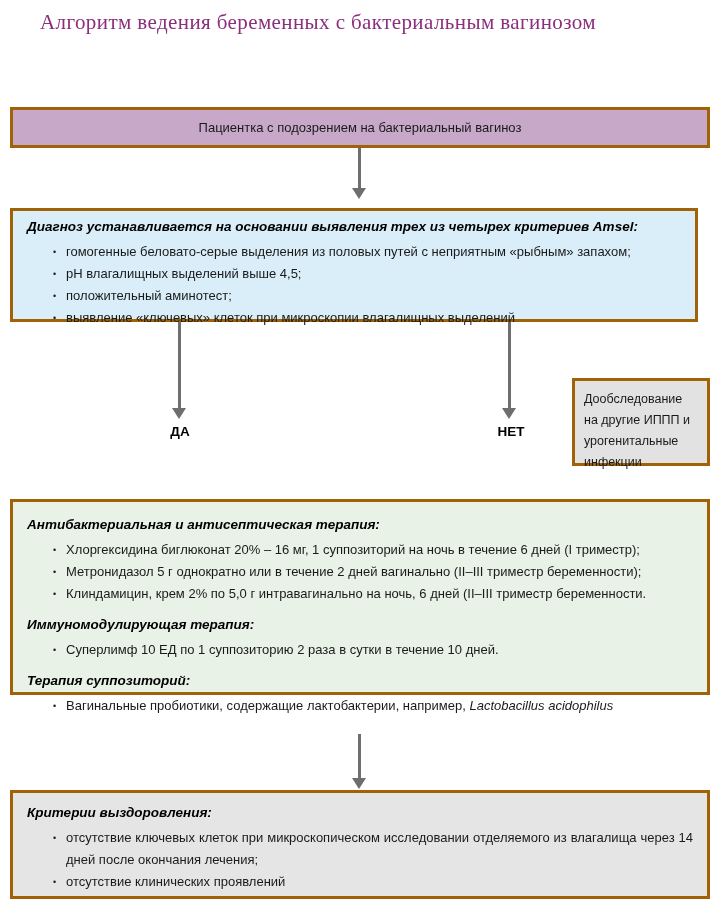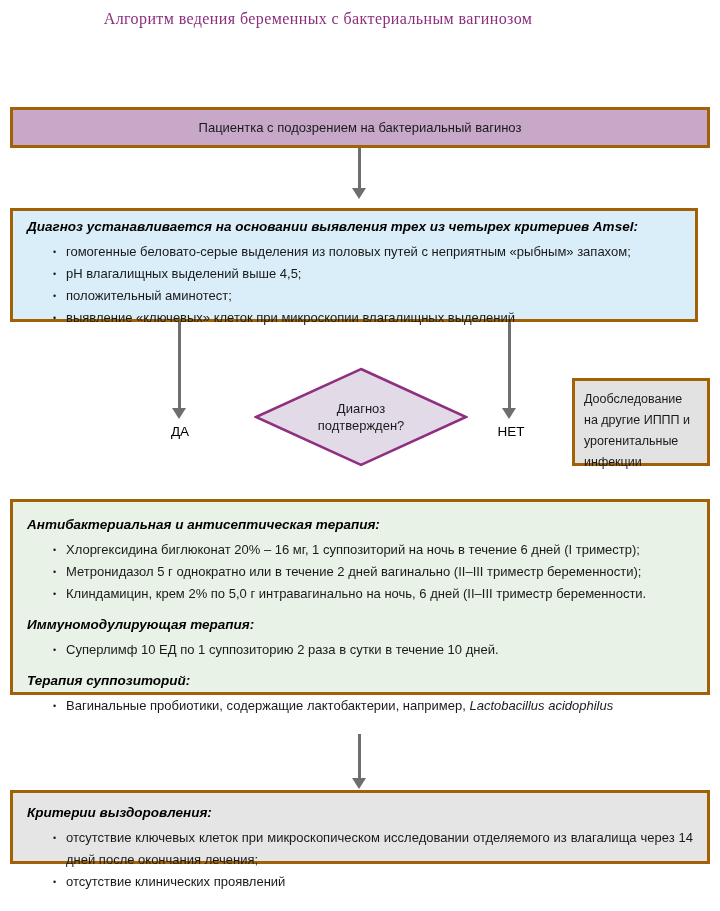--- a/index.html
+++ b/index.html
@@ -4,42 +4,42 @@
 <style>
   html,body { margin:0; padding:0; background:#ffffff; }
   .page {
     position:relative; width:720px; height:911px; background:#ffffff;
     font-family:"Liberation Sans","DejaVu Sans",sans-serif; color:#111;
     overflow:hidden;
   }
   .title {
     position:absolute; left:0; top:10px; width:636px; text-align:center;
     font-family:"Liberation Serif","DejaVu Serif",serif;
-    font-size:16px; letter-spacing:0.4px; color:#8b2e7e;
+    font-size:21px; letter-spacing:0.4px; color:#8b2e7e;
   }
   .fbox { position:absolute; box-sizing:border-box; border:3px solid #a16207; }
   .box-patient {
     left:10px; top:107px; width:700px; height:41px; background:#c7a8c8;
     display:flex; align-items:center; justify-content:center;
     font-size:13px; color:#1a1a1a;
   }
   .box-amsel {
     left:10px; top:208px; width:688px; height:114px; background:#d9eef8;
     padding:6px 14px 0 14px;
   }
   .box-referral {
     left:572px; top:378px; width:138px; height:88px; background:#e2e2e2;
     padding:8px 8px 0 9px; font-size:12.5px; line-height:21px; color:#1a1a1a;
   }
   .box-therapy {
     left:10px; top:499px; width:700px; height:196px; background:#e9f2e7;
     padding:13px 14px 0 14px;
   }
   .box-recovery {
-    left:10px; top:790px; width:700px; height:74px; background:#e5e5e5;
+    left:10px; top:790px; width:700px; height:109px; background:#e5e5e5;
     padding:10px 14px 0 14px;
   }
   .group-header {
     font-size:13.5px; font-weight:bold; font-style:italic;
     line-height:19px; margin:0 0 5px 0; color:#000;
   }
   .mt { margin-top:10px; }
   ul.bullets { list-style:none; margin:0; padding:0 0 0 26px; }
   ul.bullets li {
     position:relative; padding-left:13px; font-size:13px; line-height:22px; color:#1a1a1a;
@@ -51,21 +51,21 @@
   .justify { text-align:justify; }
   .italic { font-style:italic; }
   .arrow-stem { position:absolute; width:3px; background:#6e6e6e; }
   .arrow-head {
     position:absolute; width:0; height:0;
     border-left:7px solid transparent; border-right:7px solid transparent;
     border-top:11px solid #6e6e6e;
   }
   .branch-label {
     position:absolute; width:60px; text-align:center;
-    font-size:13.5px; font-weight:normal; color:#000;
+    font-size:13.5px; font-weight:bold; color:#000;
   }
   .diamond-wrap { position:absolute; left:254px; top:367px; width:214px; height:100px; }
   .diamond-wrap svg { position:absolute; left:0; top:0; }
   .diamond-text {
     position:absolute; inset:0; display:flex; align-items:center; justify-content:center;
     text-align:center; font-size:13px; line-height:17px; color:#1a1a1a;
   }
   .diamond-text span { display:block; width:110px; }
 </style>
 </head>
@@ -100,28 +100,20 @@
   </div>
 
   <div>
     <div class="arrow-stem" style="left:508px; top:322px; height:87px;"></div>
     <div class="arrow-head" style="left:502px; top:408px;"></div>
   </div>
 
   <div class="branch-label" style="left:150px; top:424px;">ДА</div>
   <div class="branch-label" style="left:481px; top:424px;">НЕТ</div>
 
-  <div class="diamond-wrap">
-    <svg width="214" height="100" viewBox="0 0 214 100">
-      <polygon points="107,2 212,50 107,98 2,50" fill="#e3dae8" stroke="#8e2f80" stroke-width="2.5"></polygon>
-    </svg>
-    <div class="diamond-text">
-      <span>Диагноз подтвержден?</span>
-    </div>
-  </div>
 
   <div class="fbox box-referral">
     <span>Дообследование на другие ИППП и урогенитальные инфекции</span>
   </div>
 
   <div class="fbox box-therapy">
     <div class="group-header">Антибактериальная и антисептическая терапия:</div>
     <ul class="bullets">
       <li>Хлоргексидина биглюконат 20% – 16 мг, 1 суппозиторий на ночь в течение 6 дней (I триместр);</li>
       <li>Метронидазол 5 г однократно или в течение 2 дней вагинально (II–III триместр беременности);</li>

